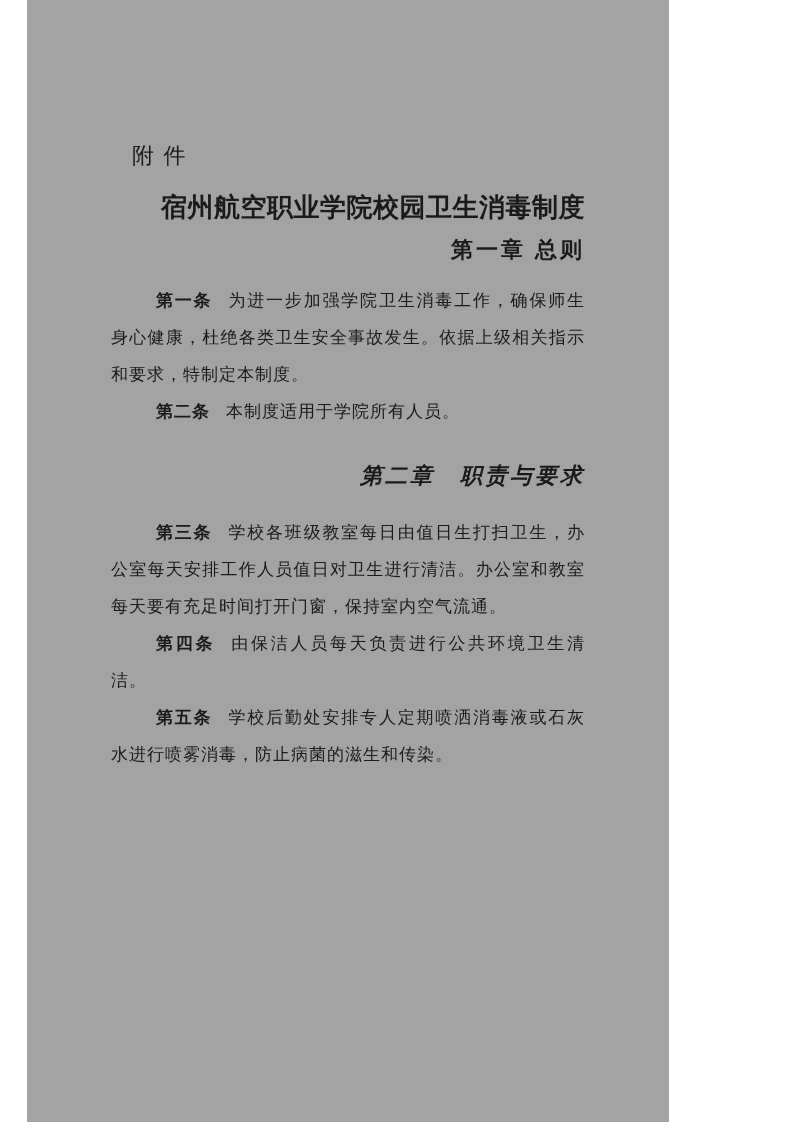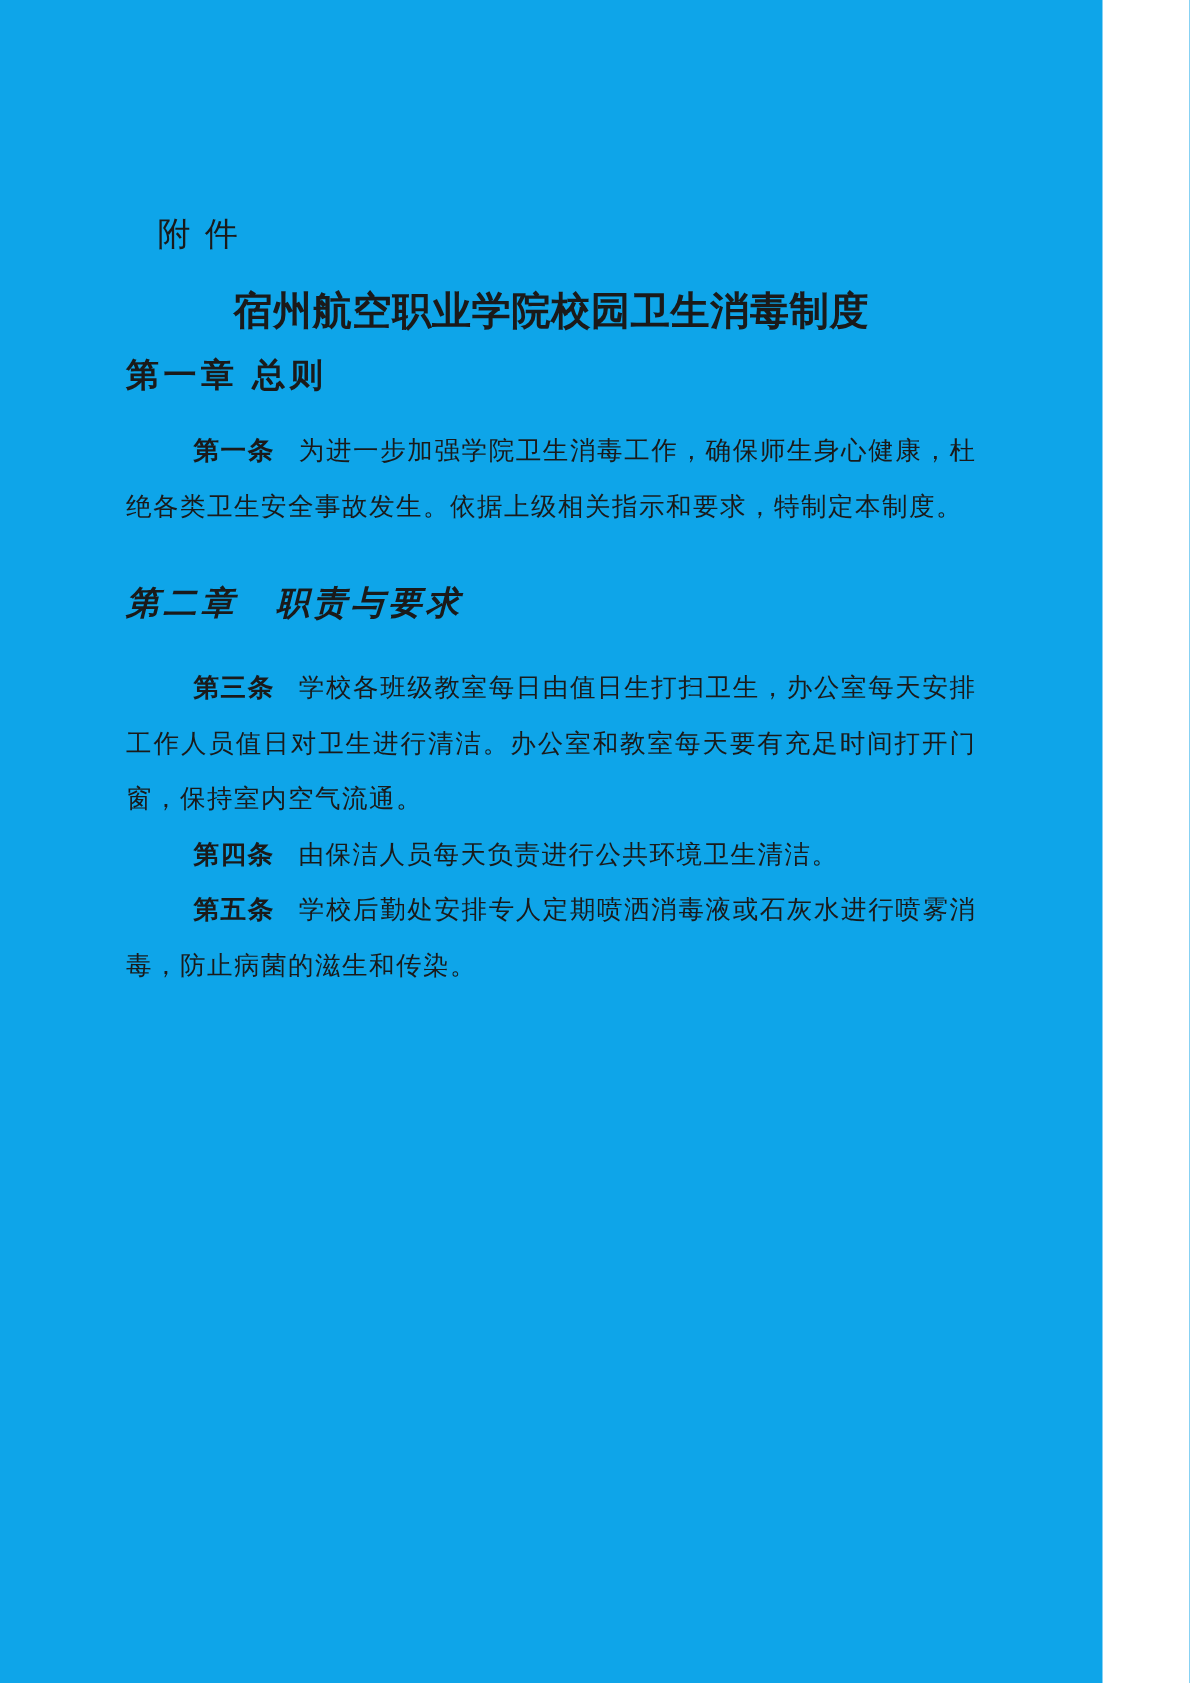--- a/index.html
+++ b/index.html
@@ -3,47 +3,48 @@
 <meta charset="utf-8">
 <style>
   html, body { margin: 0; padding: 0; }
   body {
     width: 793px;
     height: 1122px;
     background: #ffffff;
   }
   .page {
     position: relative;
-    width: 735px;
+    width: 642px;
     height: 1122px;
-    background: #0ea5e9;
+    background: #a3a3a3;
     overflow: hidden;
     color: #1a1a1a;
     font-family: "Liberation Serif", serif;
+    margin-left: 27px;
   }
   .content {
     padding: 143px 84px 0 84px;
   }
   .attachment {
     font-size: 22px;
     line-height: 25px;
     margin-left: 21px;
     letter-spacing: 2px;
   }
   .doc-title {
     margin-top: 24px;
-    text-align: center;
+    text-align: right;
     font-size: 26px;
     line-height: 30px;
     font-weight: 700;
     letter-spacing: 0.5px;
     font-family: "Liberation Sans", "Liberation Serif", sans-serif;
   }
   .chapter-heading {
-    text-align: left;
+    text-align: right;
     font-size: 22px;
     line-height: 26px;
     font-weight: 700;
     letter-spacing: 3px;
     font-family: "Liberation Sans", "Liberation Serif", sans-serif;
   }
   .chapter-heading.ch1 { margin-top: 15px; }
   .chapter-heading.ch2 { margin-top: 33px; font-style: italic; }
   .articles-1 { margin-top: 19px; }
   .articles-2 { margin-top: 25px; }
@@ -68,20 +69,21 @@
   <div class="content">
 
     <div class="attachment">附 件</div>
 
     <div class="doc-title">宿州航空职业学院校园卫生消毒制度</div>
 
     <div class="chapter-heading ch1">第一章 总则</div>
 
     <div class="articles-1">
       <p class="para"><span class="art-num">第一条</span><span>为进一步加强学院卫生消毒工作，确保师生身心健康，杜绝各类卫生安全事故发生。依据上级相关指示和要求，特制定本制度。</span></p>
+      <p class="para"><span class="art-num">第二条</span><span>本制度适用于学院所有人员。</span></p>
     </div>
 
     <div class="chapter-heading ch2">第二章　职责与要求</div>
 
     <div class="articles-2">
       <p class="para"><span class="art-num">第三条</span><span>学校各班级教室每日由值日生打扫卫生，办公室每天安排工作人员值日对卫生进行清洁。办公室和教室每天要有充足时间打开门窗，保持室内空气流通。</span></p>
       <p class="para"><span class="art-num">第四条</span><span>由保洁人员每天负责进行公共环境卫生清洁。</span></p>
       <p class="para"><span class="art-num">第五条</span><span>学校后勤处安排专人定期喷洒消毒液或石灰水进行喷雾消毒，防止病菌的滋生和传染。</span></p>
     </div>
 

